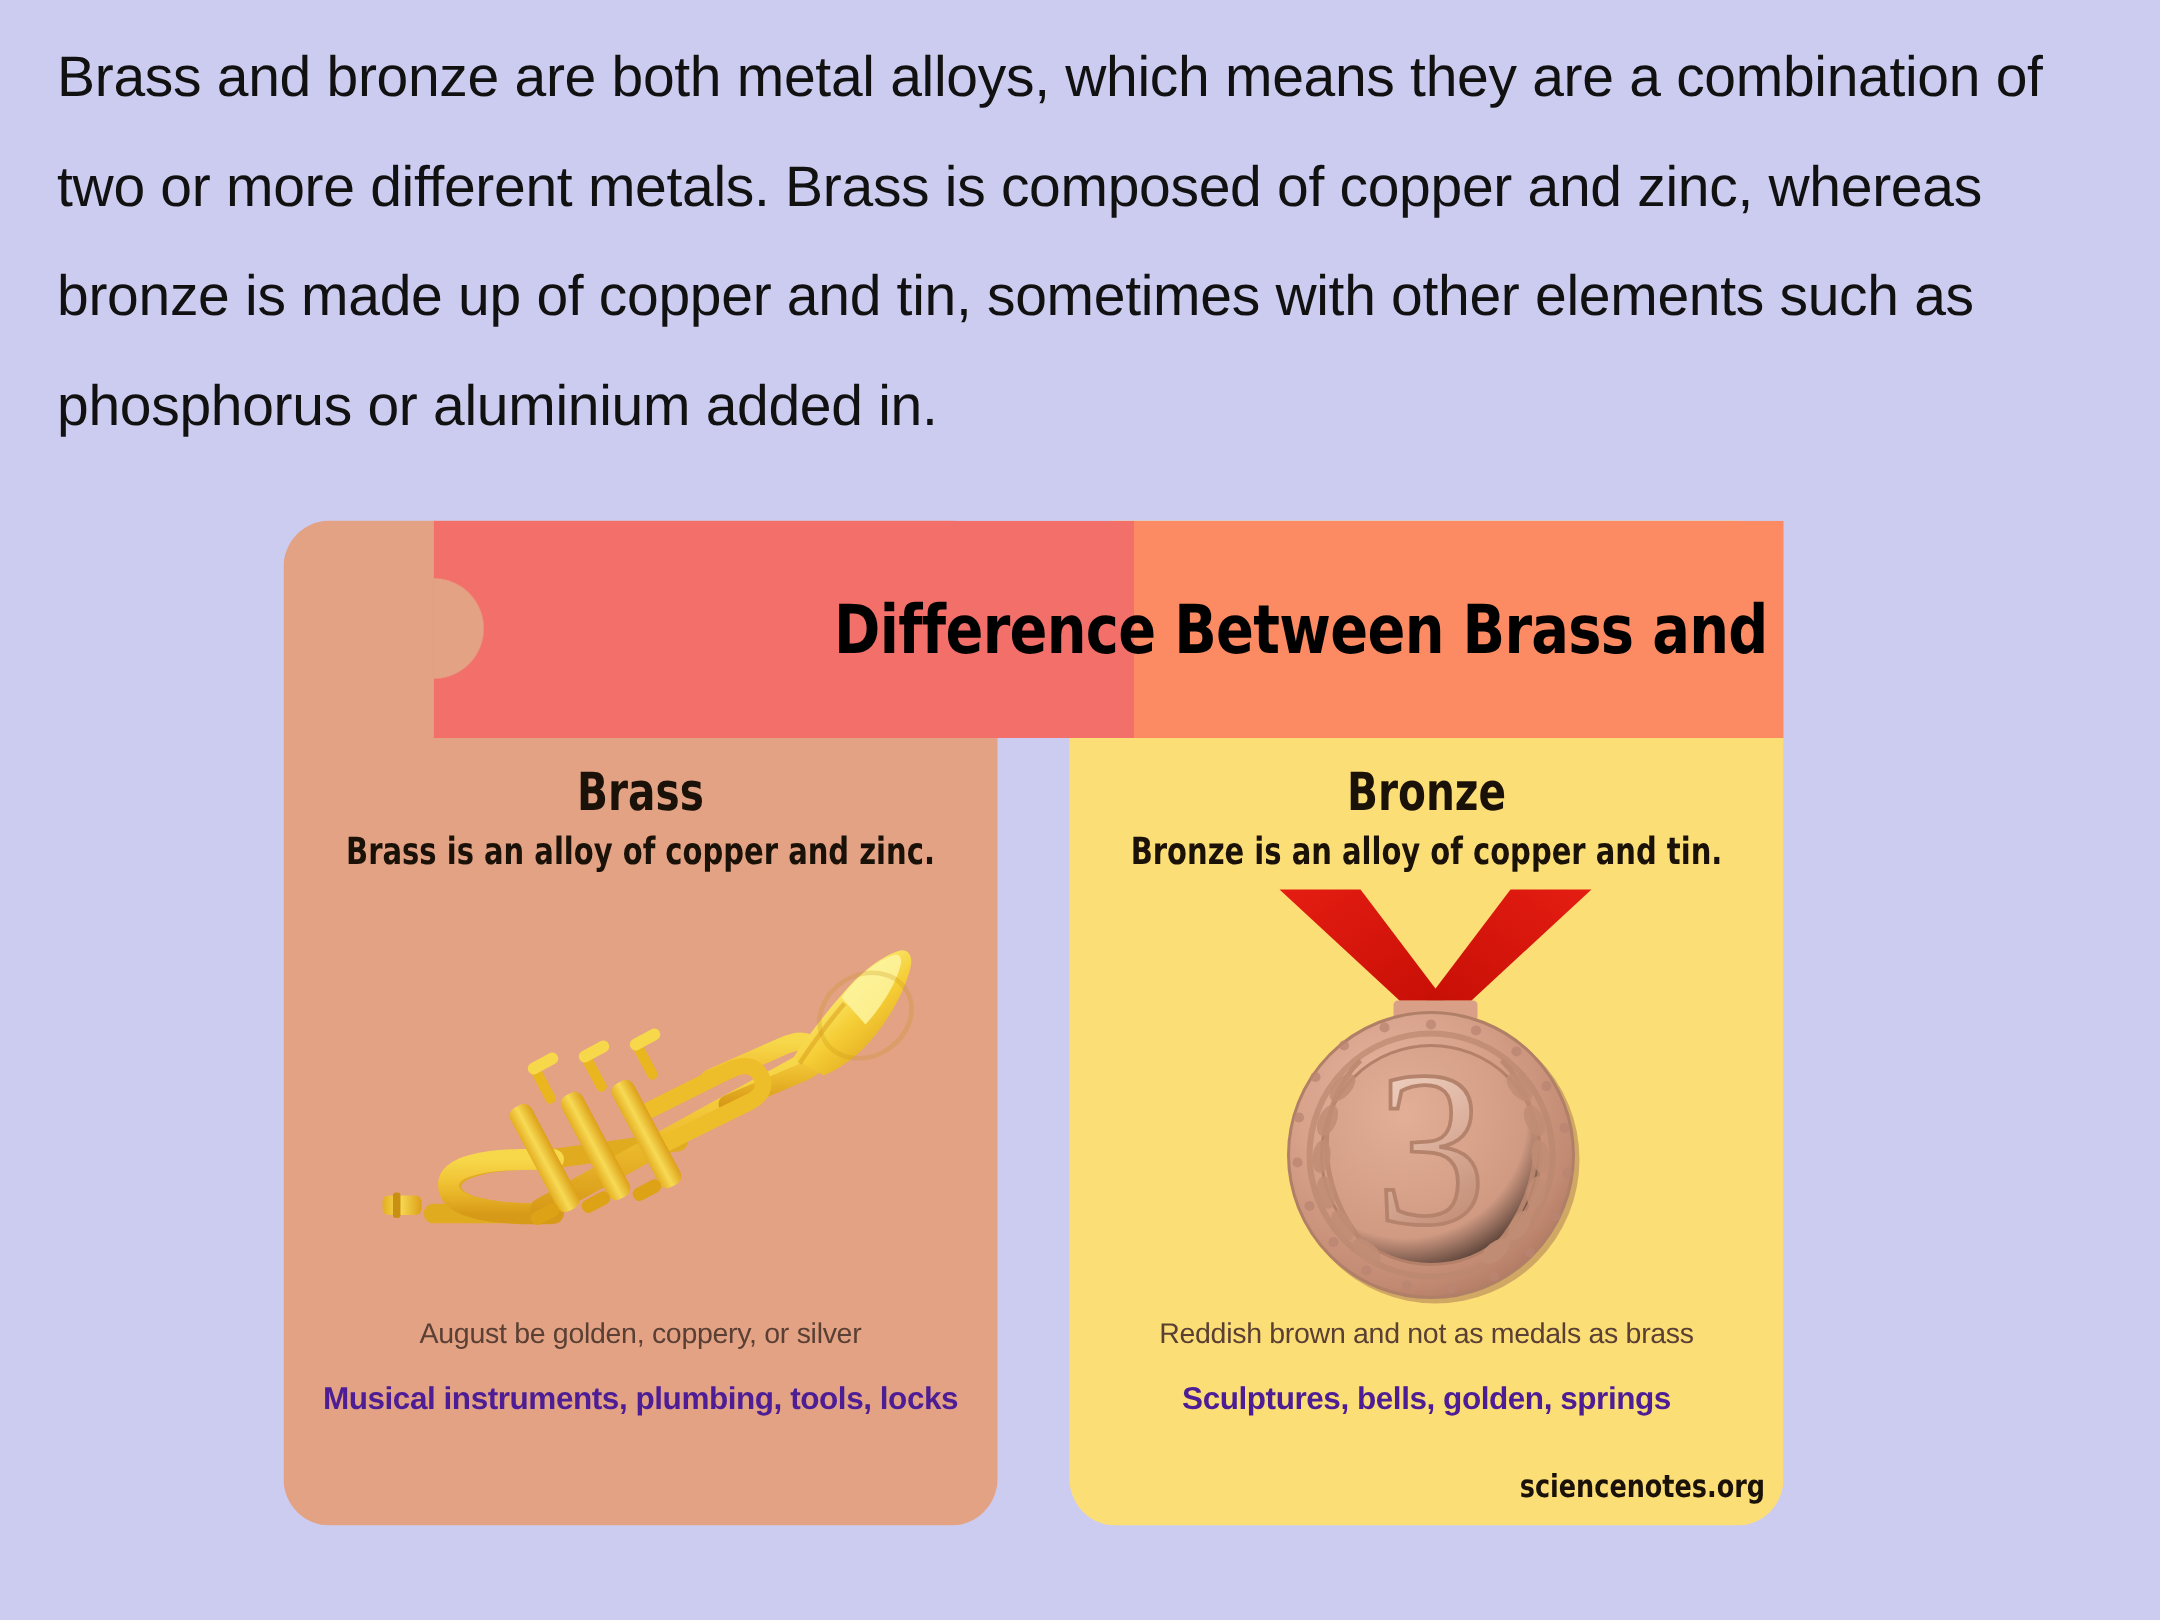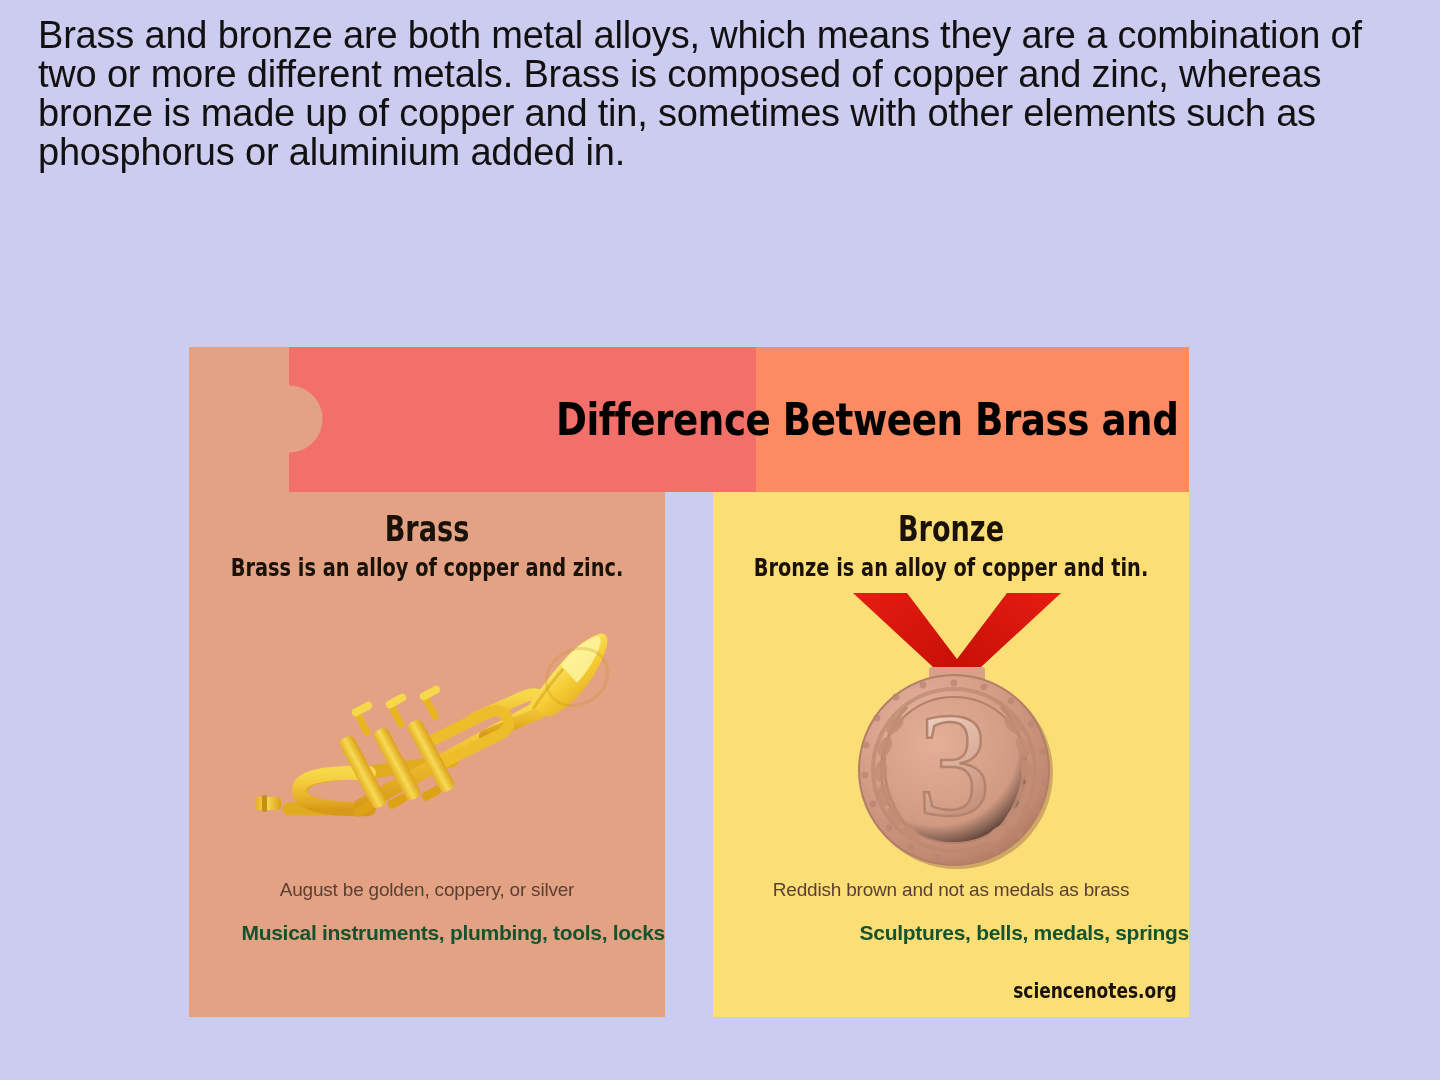--- a/index.html
+++ b/index.html
@@ -15,40 +15,41 @@
     position: relative;
   }
 
   
   .slide-paragraph {
     position: absolute;
     left: 38px;
     top: 16px;
     width: 1330px;
     font-size: 38px;
-    line-height: 39px;
+    line-height: 73px;
     color: #111111;
     font-family: "Liberation Sans", sans-serif;
     letter-spacing: -0.2px;
   }
 
   
   .infographic {
     position: absolute;
     left: 189px;
     top: 347px;
     width: 1000px;
     height: 670px;
     overflow: hidden;
     display: flex;
   }
   .panel {
     position: relative;
     width: 50%;
     height: 100%;
+    border-radius: 31px;
   }
   .panel-brass  { background: #e3a284; }
   .panel-bronze { background: #fcde76; margin-left: 48px; }
 
   
   .banner {
     position: absolute;
     left: 100px;
     top: 0;
     width: 934px;
@@ -136,24 +137,24 @@
     font-size: 19px;
     color: #5a4034;
     font-family: "Liberation Sans", sans-serif;
     letter-spacing: -0.2px;
   }
   .col-uses {
     position: absolute;
     top: 574px;
     left: 0;
     width: 100%;
-    text-align: right;
+    text-align: center;
     font-size: 21px;
     font-weight: bold;
-    color: #14532d;
+    color: #4c1d95;
     font-family: "Liberation Sans", sans-serif;
     letter-spacing: -0.3px;
   }
 
   .watermark {
     position: absolute;
     right: 12px;
     bottom: 14px;
     font-family: "Liberation Sans Narrow", "DejaVu Sans Condensed", "Liberation Sans", sans-serif;
     font-weight: bold;
@@ -334,21 +335,21 @@
           <ellipse cx="213" cy="212" rx="11" ry="6" transform="rotate(100 213 212)"></ellipse>
           <ellipse cx="202" cy="234" rx="11" ry="6" transform="rotate(120 202 234)"></ellipse>
           <ellipse cx="186" cy="251" rx="11" ry="6" transform="rotate(140 186 251)"></ellipse>
         </g>
 
         <text x="143" y="232" text-anchor="middle" font-family="'Liberation Serif', serif" font-size="148" fill="url(#numGrad)" stroke="#b5836c" stroke-width="2.5">3</text>
       </svg>
     </div>
 
     <div class="col-note">Reddish brown and not as medals as brass</div>
-    <div class="col-uses">Sculptures, bells, medals, springs</div>
+    <div class="col-uses">Sculptures, bells, golden, springs</div>
 
     <div class="watermark">sciencenotes.org</div>
   </div>
 
   <div class="banner">
     <div class="banner-half banner-left"></div>
     <div class="banner-half banner-right"></div>
   </div>
   <div class="banner-title" style="left:289px;">Difference Between Brass and Bronze</div>
 </div>

